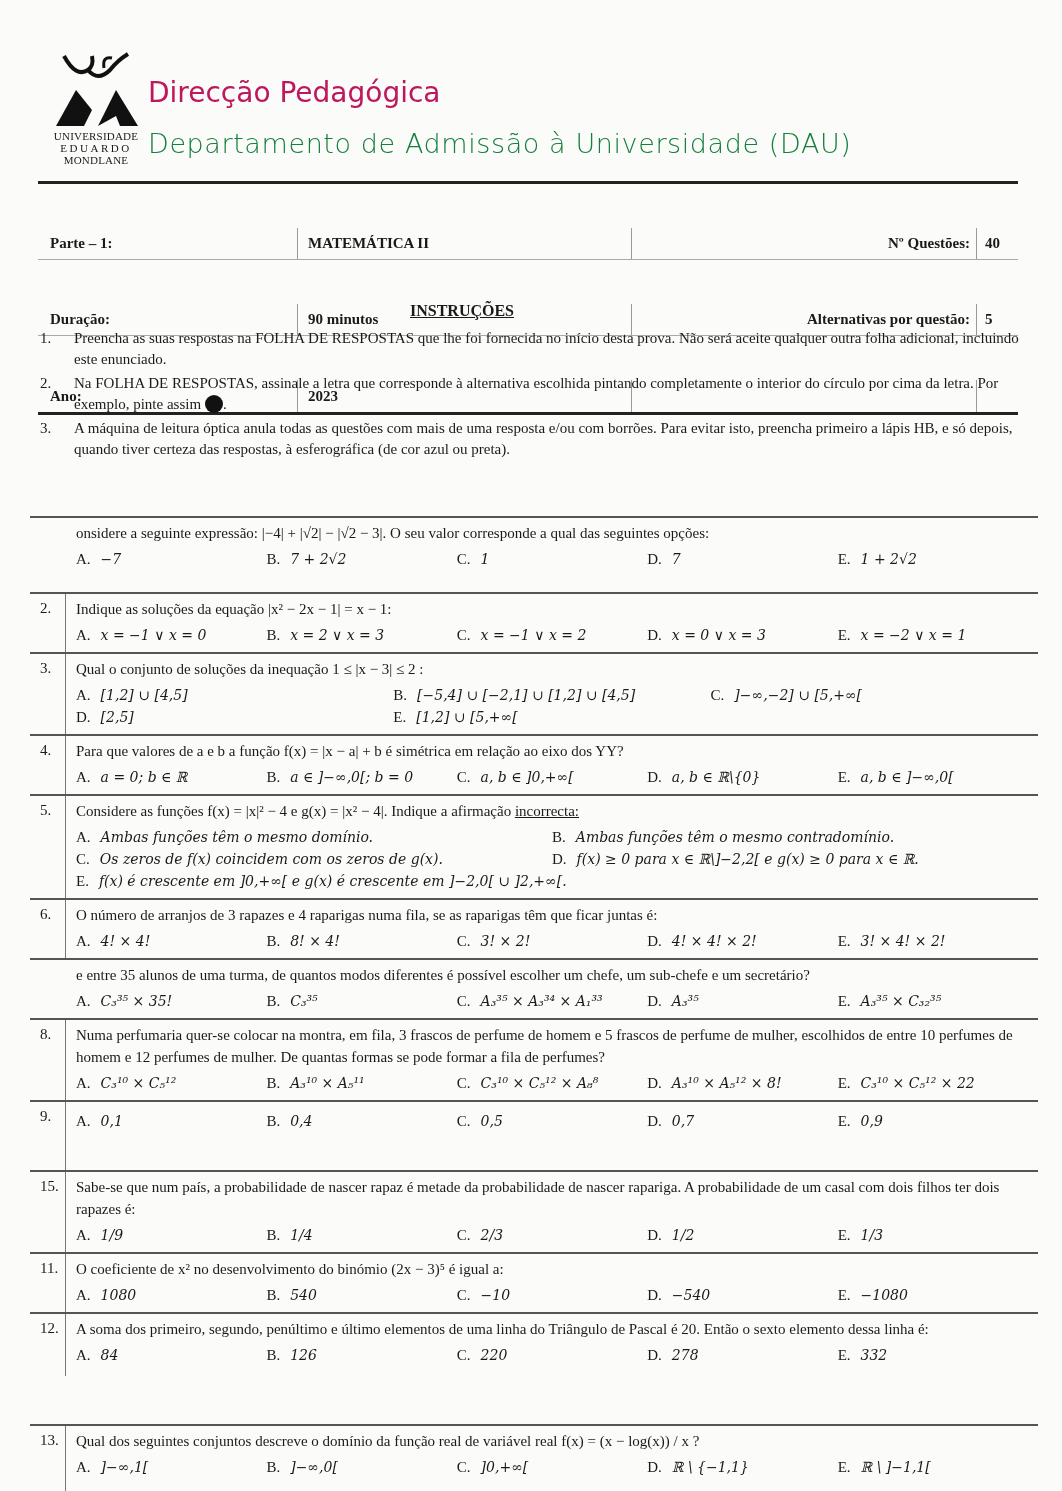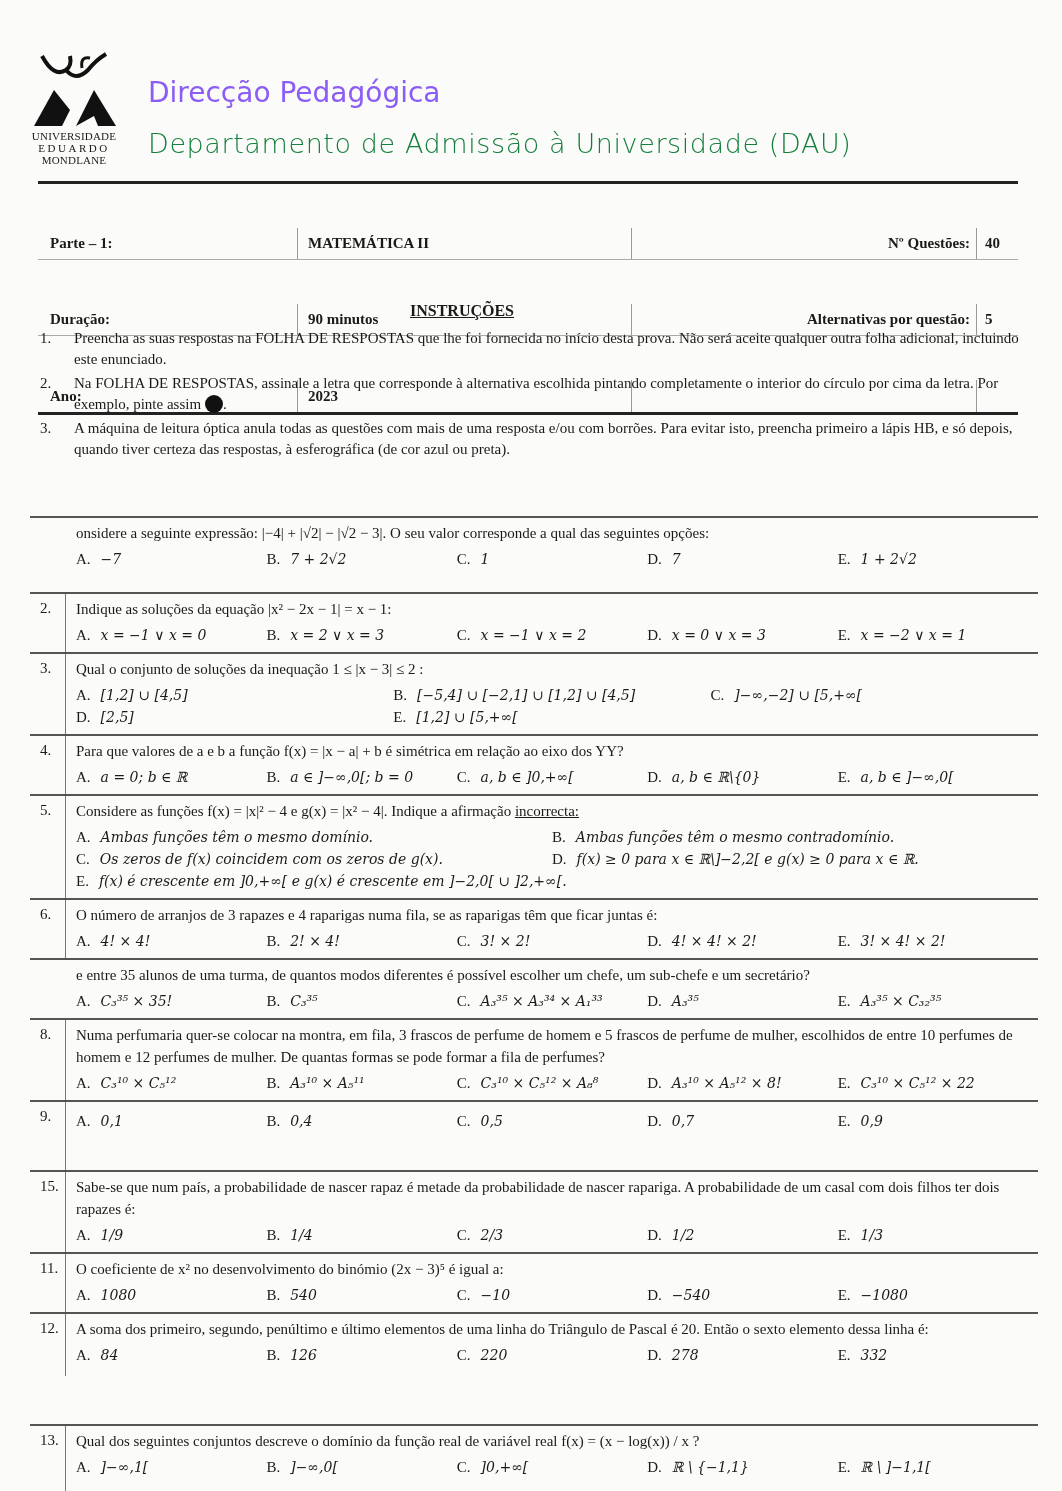--- a/index.html
+++ b/index.html
@@ -1,26 +1,26 @@
 <!DOCTYPE html>
 <html><head>
 <meta charset="utf-8">
 <style>
   * { box-sizing: border-box; margin: 0; padding: 0; }
   html, body { width: 1062px; height: 1491px; background: #fbfbf9; }
   body { font-family: "Liberation Serif", serif; color: #1a1a1a; position: relative; overflow: hidden; }
   .page { position: absolute; left: 0; top: 0; width: 1062px; height: 1491px; }
 
   
-  .logo { position: absolute; left: 24px; top: 48px; width: 100px; height: 120px; }
+  .logo { position: absolute; left: 46px; top: 48px; width: 100px; height: 120px; }
   .logo svg { position: absolute; left: 8px; top: 0; }
   .logo-text { position: absolute; left: 2px; top: 82px; width: 96px; text-align: center; font-size: 11px; line-height: 12px; font-family: "Liberation Serif", serif; letter-spacing: 0.2px; }
   .logo-text span { display: block; }
   .logo-text .mid { letter-spacing: 2.5px; }
-  .h-title { position: absolute; left: 148px; top: 76px; font-family: "DejaVu Sans", sans-serif; font-size: 28px; color: #8b5cf6; }
+  .h-title { position: absolute; left: 148px; top: 76px; font-family: "DejaVu Sans", sans-serif; font-size: 28px; color: #be185d; }
   .h-sub { position: absolute; left: 148px; top: 128px; font-family: "DejaVu Sans", sans-serif; font-size: 27px; color: #15803d; font-weight: 300; letter-spacing: 0.6px; }
 
   
   .info { position: absolute; left: 38px; top: 181px; width: 980px; border-top: 3px solid #222; border-bottom: 3px solid #222; }
   .info-row { display: flex; height: 32px; border-bottom: 1px solid #aaa; align-items: center; font-size: 15px; margin-top: 44px; }
   .info-row:last-child { border-bottom: none; }
   .c1 { width: 260px; padding-left: 12px; font-weight: bold; height: 100%; display: flex; align-items: center; border-right: 1px solid #999; }
   .c2 { width: 334px; padding-left: 10px; font-weight: bold; height: 100%; display: flex; align-items: center; border-right: 1px solid #999; }
   .c3 { width: 345px; text-align: right; padding-right: 6px; font-weight: bold; height: 100%; display: flex; align-items: center; justify-content: flex-end; border-right: 1px solid #999; }
   .c4 { flex: 1; padding-left: 8px; font-weight: bold; height: 100%; display: flex; align-items: center; }
@@ -256,21 +256,21 @@
         <div class="num">6.</div>
         <div class="body">
           <div class="stem"><b>O número de arranjos de 3 rapazes e 4 raparigas numa fila, se as raparigas têm que ficar juntas é:</b></div>
           <div class="opts">
             <div class="opt">
               <span class="L">A.</span>
               <span class="mth">4! × 4!</span>
             </div>
             <div class="opt">
               <span class="L">B.</span>
-              <span class="mth">2! × 4!</span>
+              <span class="mth">8! × 4!</span>
             </div>
             <div class="opt">
               <span class="L">C.</span>
               <span class="mth">3! × 2!</span>
             </div>
             <div class="opt">
               <span class="L">D.</span>
               <span class="mth">4! × 4! × 2!</span>
             </div>
             <div class="opt">

